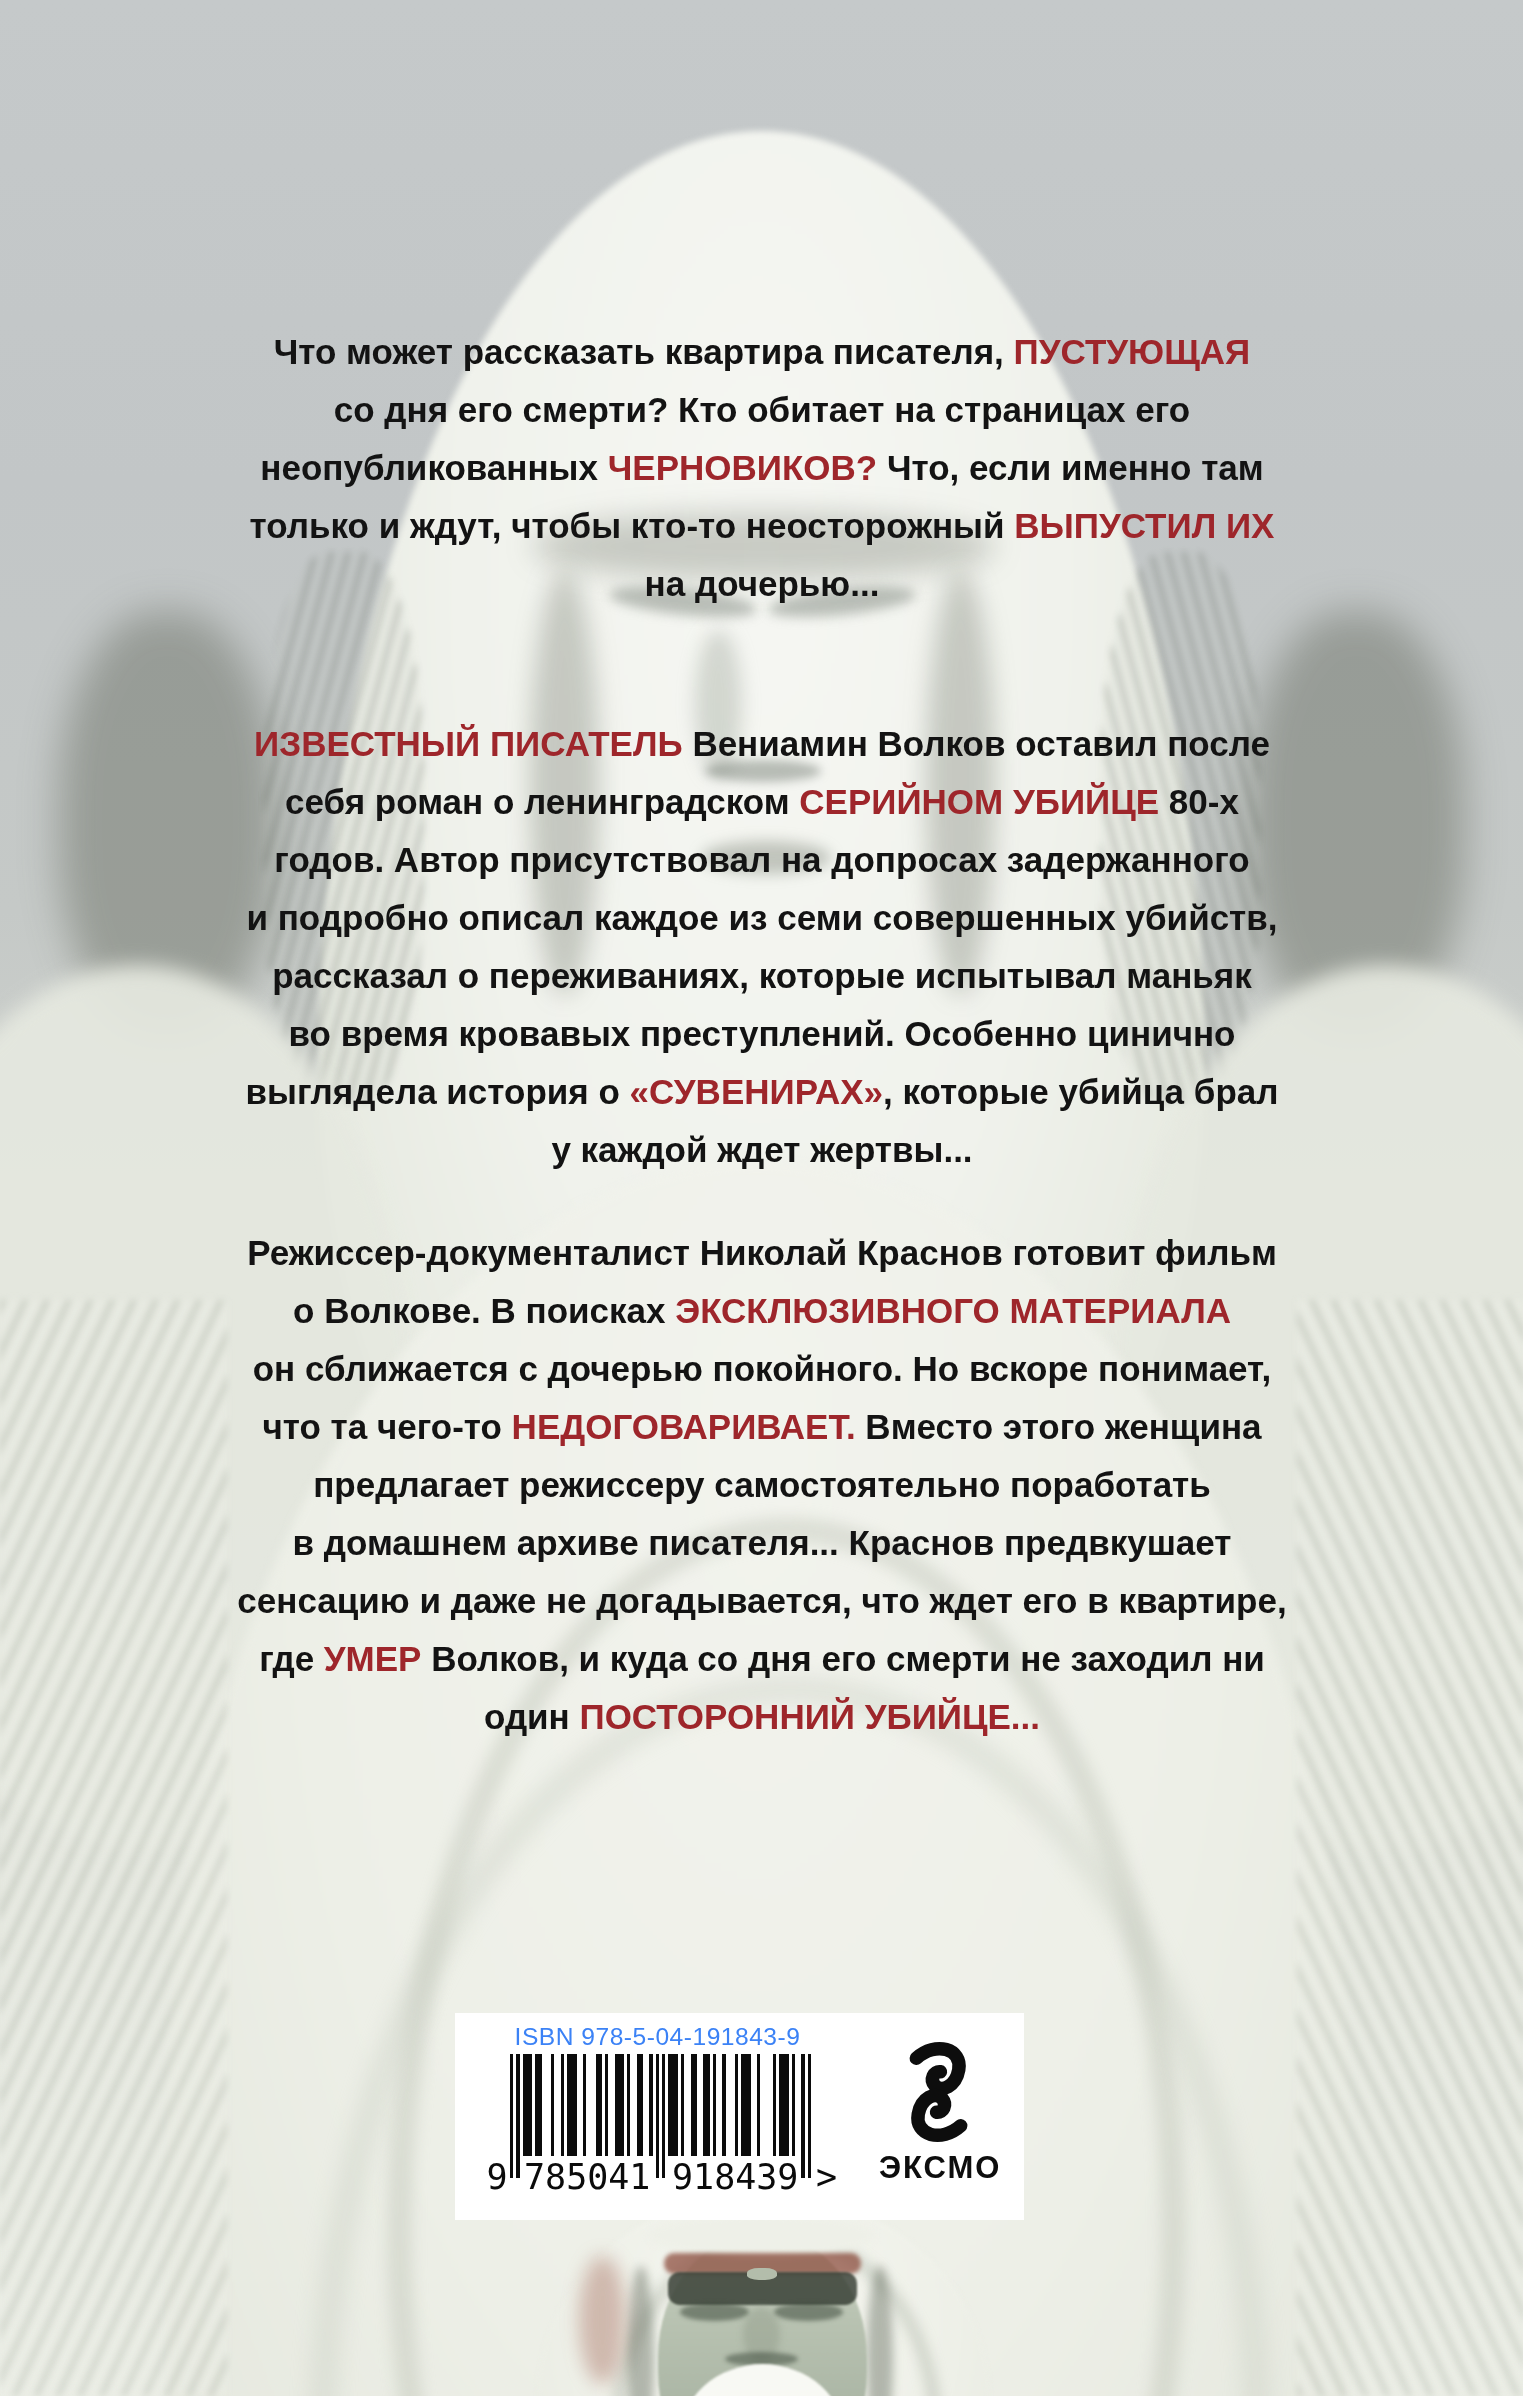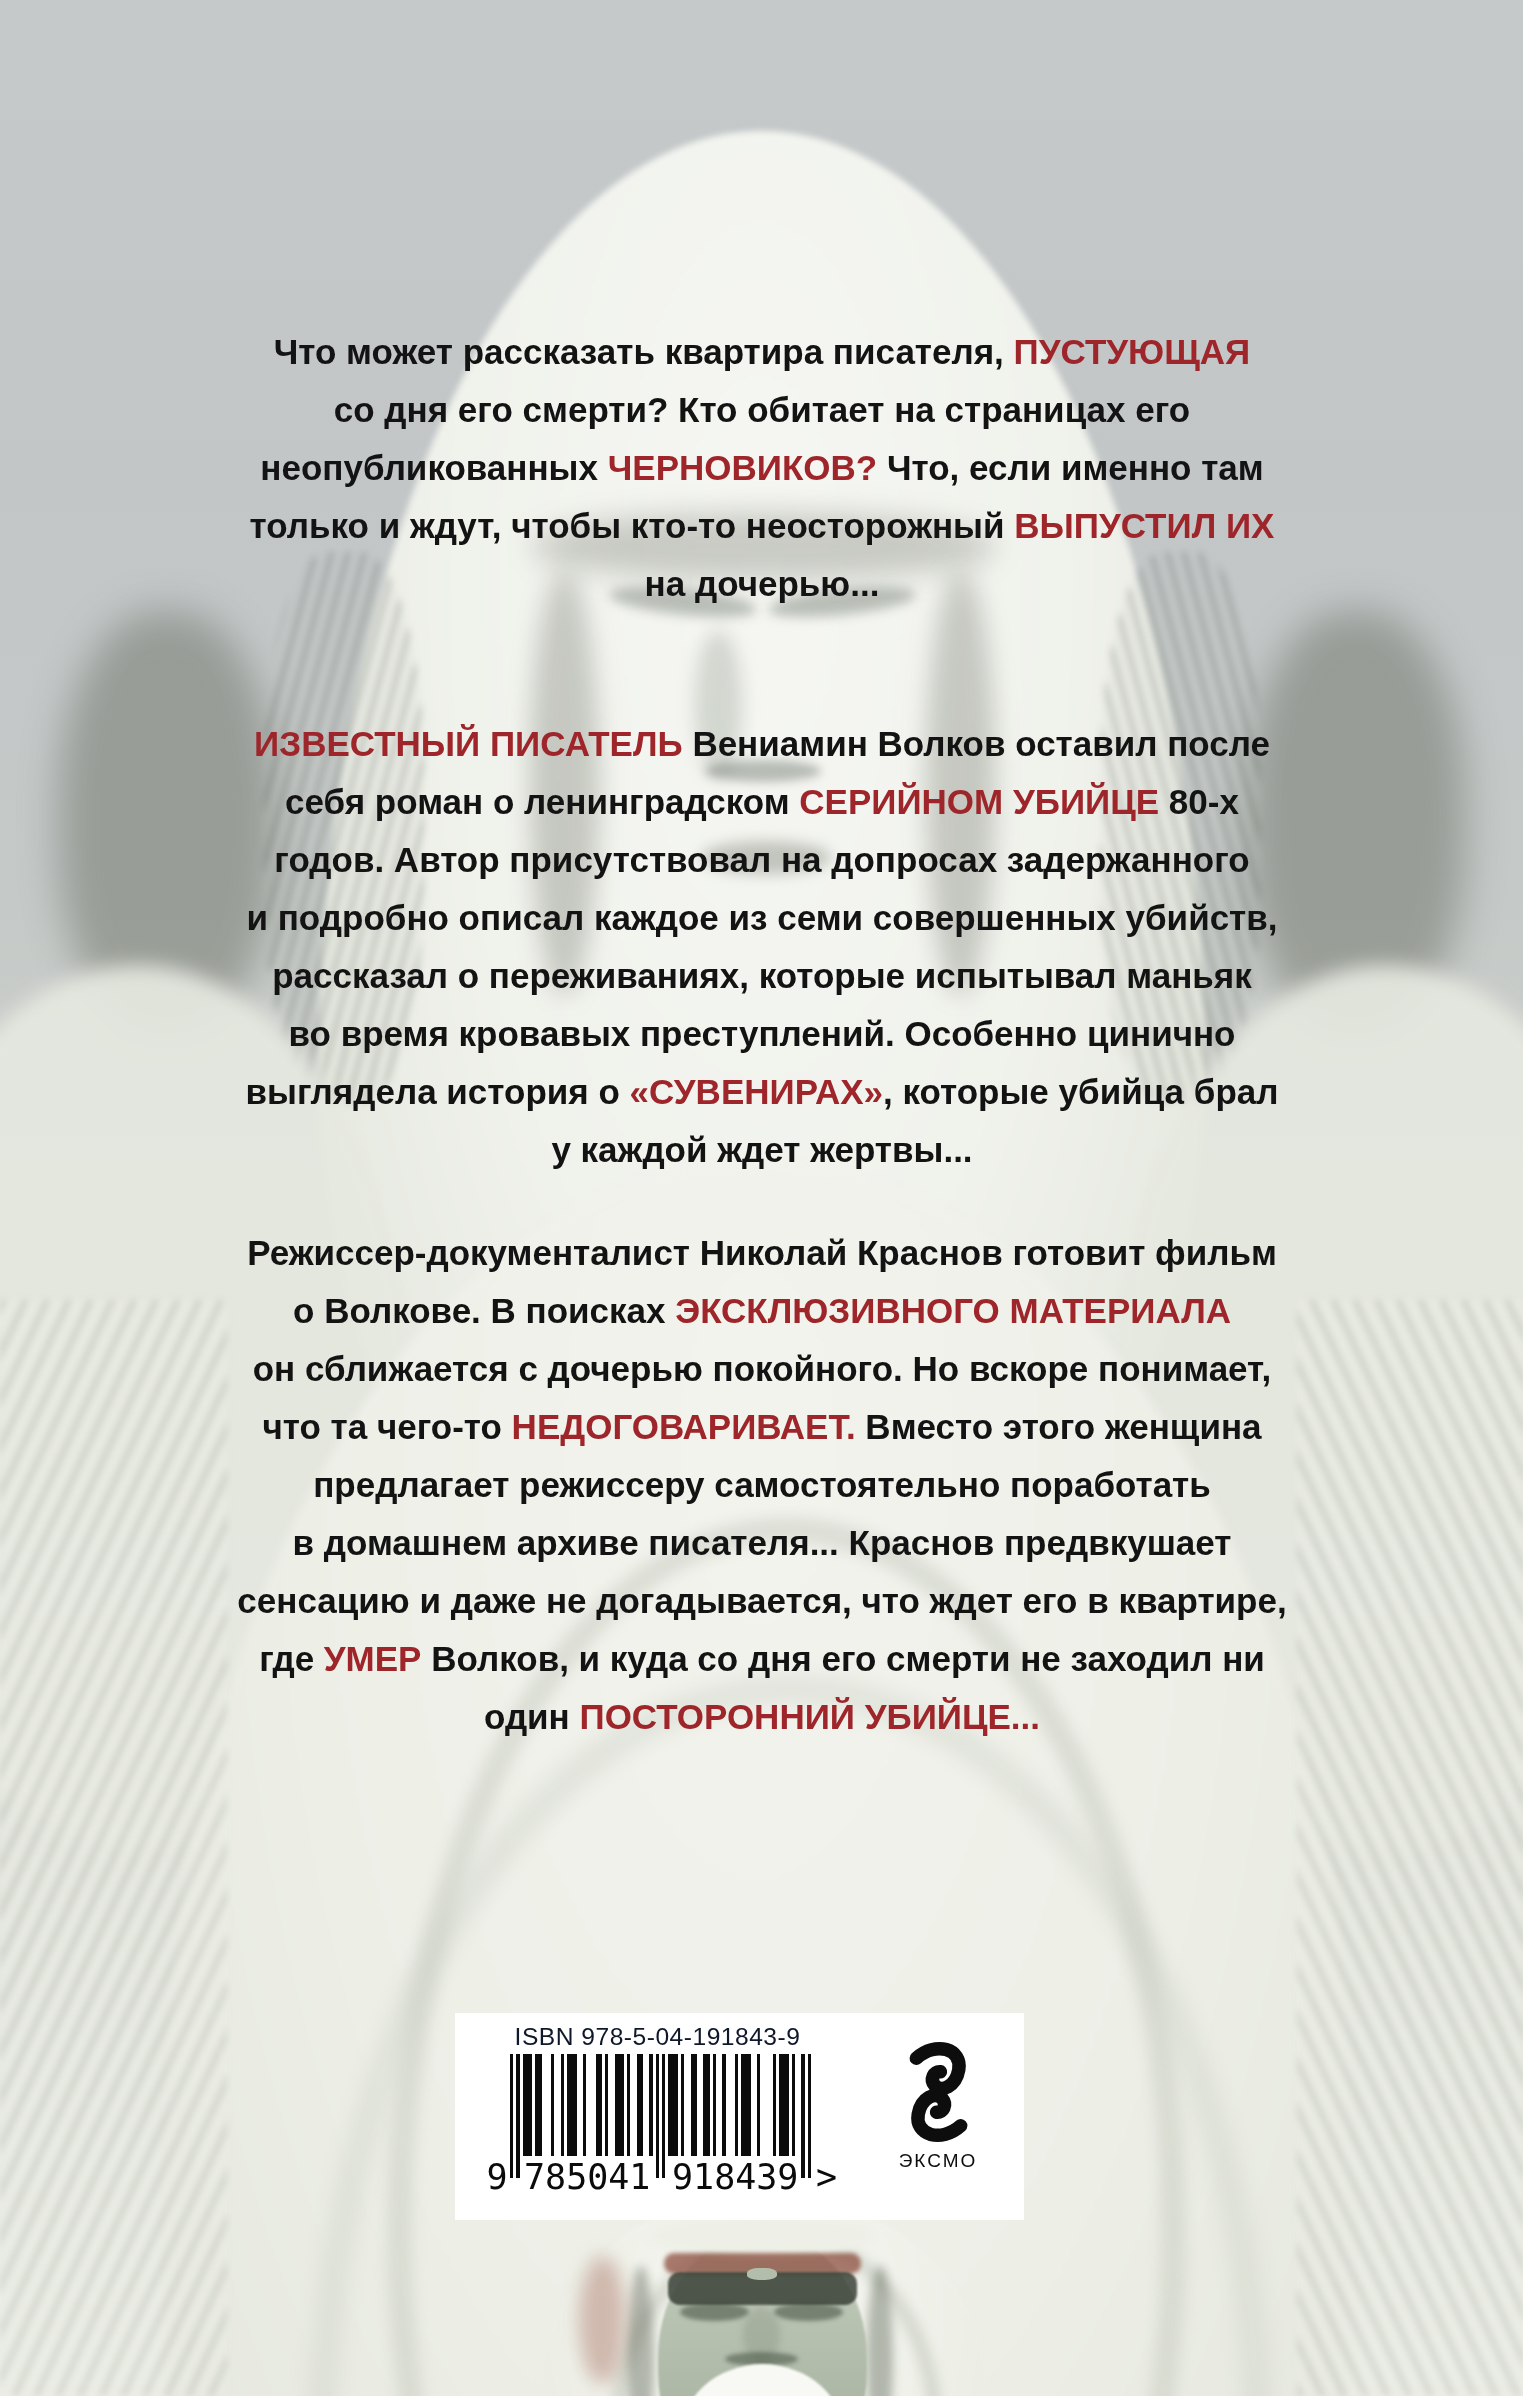--- a/index.html
+++ b/index.html
@@ -96,29 +96,29 @@
   .blurb{position:absolute;inset:0;z-index:2;}
   .para{position:absolute;left:0;right:0;text-align:center;color:var(--text-black,#131313);
         font-size:35px;font-weight:700;}
   .para .line{height:58px;line-height:58px;white-space:nowrap;}
   .para .accent{color:var(--accent,#9e262b);}
   .p1{top:323px;} .p2{top:715px;} .p3{top:1224px;}
 
   .isbn-box{position:absolute;left:455px;top:2013px;width:569px;height:207px;
         background:#ffffff;z-index:3;}
   .isbn-label{position:absolute;left:45px;top:9.9px;width:315px;text-align:center;
-        font-size:24.6px;font-weight:400;color:#0f172a;letter-spacing:0.5px;}
+        font-size:24.6px;font-weight:400;color:#3b82f6;letter-spacing:0.5px;}
   .barcode{position:absolute;left:55px;top:41px;width:301px;height:124px;}
   .bc-digit{position:absolute;top:146px;font-family:"DejaVu Sans Mono",monospace;
         font-size:35px;line-height:37px;color:#0b0b0b;}
   .bc-first{left:31.5px;} .bc-g1{left:69px;letter-spacing:0px;}
   .bc-g2{left:217px;} .bc-suffix{left:361px;}
   .eksmo{position:absolute;left:424px;top:25.6px;width:118px;text-align:center;}
   .eksmo svg{display:block;margin:0 auto;}
-  .eksmo-label{margin-top:5.9px;font-size:19px;font-weight:400;letter-spacing:2px;color:#0d0d0d;}
+  .eksmo-label{margin-top:5.9px;font-size:31px;font-weight:700;letter-spacing:2px;color:#0d0d0d;}
 </style>
 </head>
 <body>
 
 <div class="stage">
 
   <div class="bg">
     <div class="bg-base"></div>
     <div class="dome"></div>
     <div class="band-dark-l"></div>

